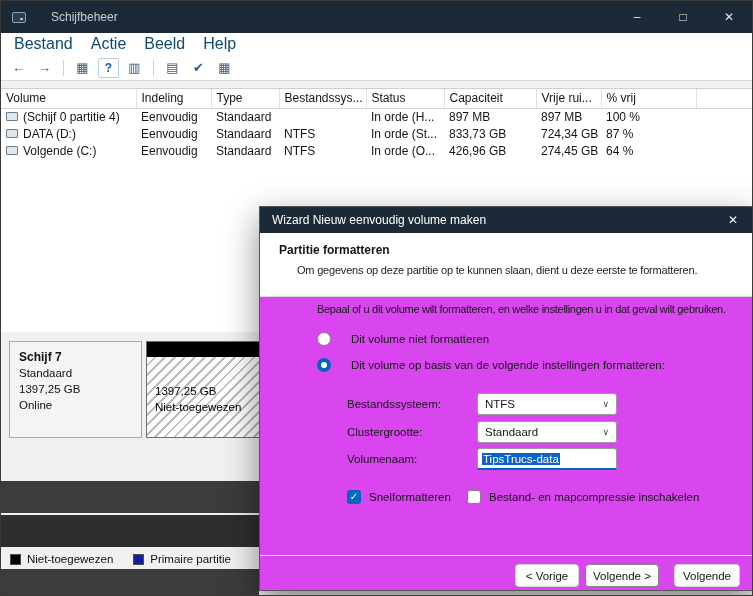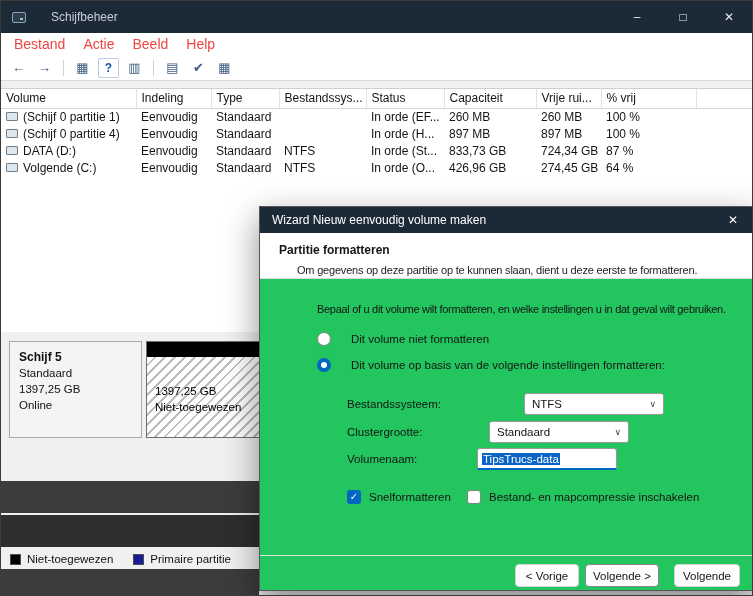--- a/index.html
+++ b/index.html
@@ -8,21 +8,21 @@
 
   
   .titlebar { position:absolute; top:0; left:0; right:0; height:32px; background:#1c2a38; display:flex; align-items:center; }
   .app-ico { width:14px; height:11px; border:1px solid #8fa3b5; border-radius:2px; margin-left:11px; position:relative; background:#2c3e50; }
   .app-ico::after { content:""; position:absolute; right:2px; bottom:2px; width:3px; height:2px; background:#9fd08a; }
   .titlebar .title { margin-left:25px; font-size:12px; color:#c8cfd6; }
   .win-controls { margin-left:auto; display:flex; height:100%; }
   .win-btn { width:46px; height:100%; display:flex; align-items:center; justify-content:center; font-size:12px; color:#e8ebee; }
 
   .menubar { position:absolute; top:32px; left:0; right:0; height:22px; background:#ffffff; display:flex; align-items:center; padding-left:4px; }
-  .menu-item { font-size:14px; color:#ef4444; padding:2px 9px; }
+  .menu-item { font-size:16px; color:#0c4a6e; padding:2px 9px; }
 
   .toolbar { position:absolute; top:54px; left:0; right:0; height:26px; background:#ffffff; border-bottom:1px solid #d8d8d8; display:flex; align-items:center; padding-left:7px; gap:5px; }
   .tb-ico { width:21px; height:20px; display:flex; align-items:center; justify-content:center; font-size:13px; color:#3a5a80; }
   .tb-ico.help { color:#1857a8; font-weight:bold; border:1px solid #b9cde4; border-radius:2px; font-size:12px; }
   .tb-sep { width:1px; height:16px; background:#d2d2d2; margin:0 3px; }
 
   
   .grid-wrap { position:absolute; top:87px; left:0; width:753px; height:244px; background:#fff; border-top:1px solid #cfcfcf; }
   table { border-collapse:collapse; table-layout:fixed; width:753px; font-size:12px; }
   th { font-weight:normal; text-align:left; padding:2px 5px; height:19px; border-right:1px solid #e2e2e2; border-bottom:1px solid #d5d5d5; color:#151515; white-space:nowrap; overflow:hidden; }
@@ -41,34 +41,34 @@
   .part-text { margin:26px 0 0 8px; font-size:11.5px; line-height:16px; color:#000; }
   .dark-band { position:absolute; left:0; width:258px; background:#3c3c3c; }
   #band1 { top:149px; height:32px; }
   #band2 { top:183px; height:32px; background:#2e2e2e; }
   #band3 { top:237px; height:28px; }
   .legend { position:absolute; left:0; top:217px; height:20px; display:flex; align-items:center; gap:20px; padding-left:9px; font-size:11.5px; color:#111; }
   .legend-item { display:flex; align-items:center; }
   .sw { width:11px; height:11px; display:inline-block; border:1px solid #4c4c4c; margin-right:6px; }
 
   
-  .dialog { position:absolute; left:258px; top:205px; width:495px; height:385px; background:#22c55e; border:1px solid #565656; box-shadow:0 12px 32px rgba(0,0,0,.45); z-index:5; font-size:11.5px; color:#151515; }
+  .dialog { position:absolute; left:258px; top:205px; width:495px; height:385px; background:#d946ef; border:1px solid #565656; box-shadow:0 12px 32px rgba(0,0,0,.45); z-index:5; font-size:11.5px; color:#151515; }
   .dlg-titlebar { position:absolute; top:0; left:0; right:0; height:26px; background:#1c2a38; color:#fff; display:flex; align-items:center; padding-left:12px; font-size:12px; }
   .dlg-close { margin-left:auto; width:40px; height:26px; display:flex; align-items:center; justify-content:center; color:#fff; font-size:12px; }
-  .dlg-header { position:absolute; top:26px; left:0; right:0; height:46px; background:#ffffff; border-bottom:1px solid #dcdcdc; padding:10px 0 0 19px; }
+  .dlg-header { position:absolute; top:26px; left:0; right:0; height:64px; background:#ffffff; border-bottom:1px solid #dcdcdc; padding:10px 0 0 19px; }
   .dlg-header .h { font-weight:bold; font-size:12px; }
   .dlg-header .d { margin:7px 0 0 18px; white-space:nowrap; font-size:11px; letter-spacing:-0.2px; color:#222; }
   .intro { position:absolute; top:96px; left:57px; right:6px; white-space:nowrap; overflow:hidden; font-size:11px; letter-spacing:-0.3px; }
   .radio-row { position:absolute; left:57px; display:flex; align-items:center; gap:20px; height:16px; }
   #radio1 { top:124px; } #radio2 { top:150px; }
   .radio { width:14px; height:14px; border-radius:50%; background:#fff; flex:0 0 auto; }
   .radio.off { border:1px solid #838383; }
   .radio.on { border:4px solid #0067c0; }
   .form-row { position:absolute; left:87px; display:flex; align-items:center; }
-  #frow1 { top:186px;gap:47px; } #frow2 { top:214px;gap:12px; } #frow3 { top:241px; }
+  #frow1 { top:186px; } #frow2 { top:214px; } #frow3 { top:241px; }
   .f-label { width:130px; }
   .select { width:140px; height:22px; background:#fff; border:1px solid #9a9a9a; border-radius:3px; display:flex; align-items:center; justify-content:space-between; padding:0 7px; }
   .chev { font-size:9px; color:#444; }
   .text-input { width:140px; height:22px; background:#fff; border:1px solid #9a9a9a; border-bottom:2px solid #0067c0; border-radius:3px 3px 0 0; display:flex; align-items:center; padding:0 4px; }
   .sel-text { background:#0b63c5; color:#fff; padding:0 1px; }
   .check-row { position:absolute; top:282px; display:flex; align-items:center; gap:8px; height:16px; }
   #check1 { left:87px; } #check2 { left:207px; }
   .cb { width:14px; height:14px; border-radius:3px; flex:0 0 auto; text-align:center; }
   .cb.on { background:#0067c0; color:#fff; font-size:10px; line-height:14px; }
   .cb.off { background:#fff; border:1px solid #838383; }
@@ -134,31 +134,20 @@
           <th>Bestandssys...</th>
           <th>Status</th>
           <th>Capaciteit</th>
           <th>Vrije rui...</th>
           <th>% vrij</th>
           <th class="filler"></th>
         </tr>
       </thead>
       <tbody>
         <tr>
-          <td><span class="disk-ico2"></span><span>(Schijf 0 partitie 1)</span></td>
-          <td>Eenvoudig</td>
-          <td>Standaard</td>
-          <td></td>
-          <td>In orde (EF...</td>
-          <td>260 MB</td>
-          <td>260 MB</td>
-          <td>100 %</td>
-          <td></td>
-        </tr>
-        <tr>
           <td><span class="disk-ico2"></span><span>(Schijf 0 partitie 4)</span></td>
           <td>Eenvoudig</td>
           <td>Standaard</td>
           <td></td>
           <td>In orde (H...</td>
           <td>897 MB</td>
           <td>897 MB</td>
           <td>100 %</td>
           <td></td>
         </tr>
@@ -183,21 +172,21 @@
           <td>274,45 GB</td>
           <td>64 %</td>
           <td></td>
         </tr>
       </tbody>
     </table>
   </div>
 
   <div class="lower">
     <div class="disk-panel">
-      <div class="nm">Schijf 5</div>
+      <div class="nm">Schijf 7</div>
       <div>Standaard</div>
       <div>1397,25 GB</div>
       <div>Online</div>
     </div>
     <div class="part-block">
       <div class="part-band" style="background: rgb(0, 0, 0);"></div>
       <div class="part-body">
         <div class="part-text">
           <div>1397,25 GB</div>
           <div>Niet-toegewezen</div>

